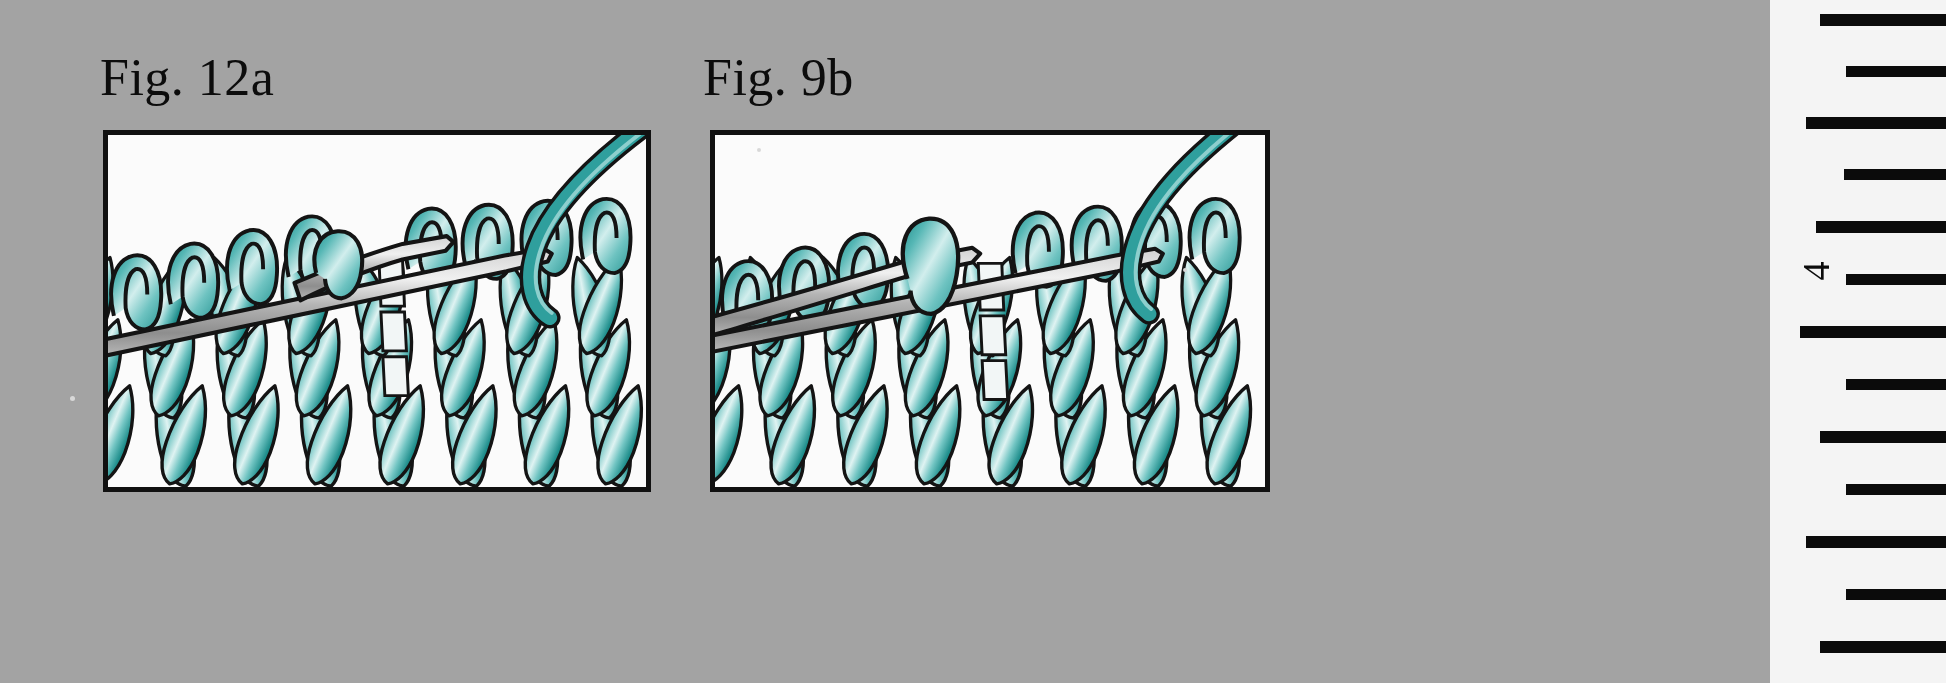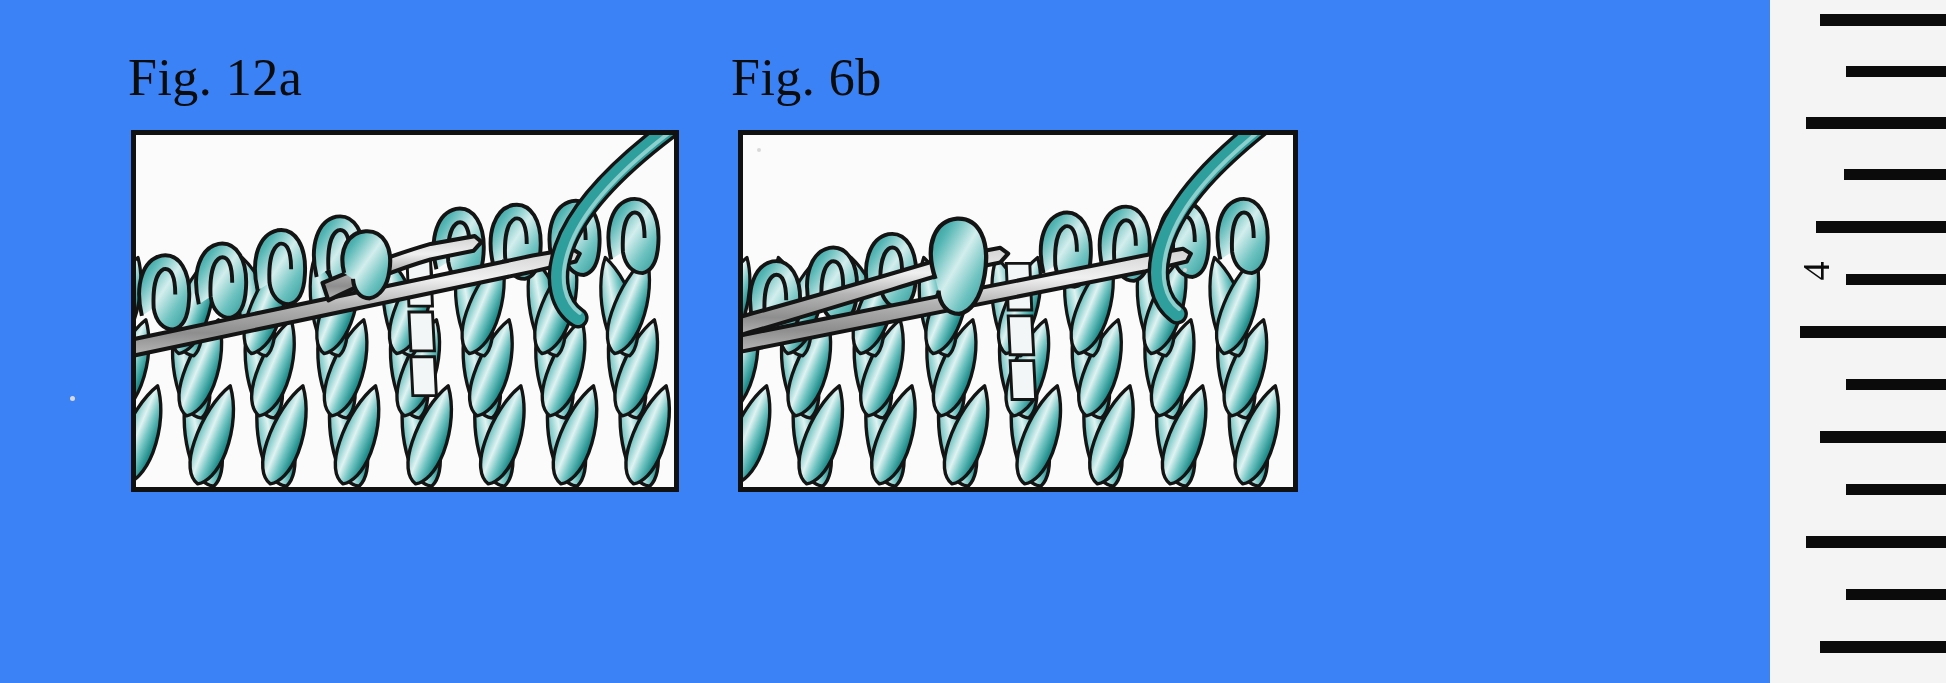--- a/index.html
+++ b/index.html
@@ -3,21 +3,21 @@
 <meta charset="utf-8">
 <style>
   html,body{margin:0;padding:0;}
   body{
     width:1946px;height:683px;
     background:#f4f4f4;
     font-family:"Liberation Serif", serif;
     overflow:hidden;
     position:relative;
   }
-  #page{position:absolute;inset:0;background:#3b82f6;padding-left:28px;}
+  #page{position:absolute;inset:0;background:#a3a3a3;}
 
   
   .figure{position:absolute;}
   .fig-label{
     position:absolute;
     font-family:"Liberation Serif", serif;
     font-size:52px;
     font-weight:400;
     color:#0c0c0c;
     letter-spacing:0.5px;
@@ -228,21 +228,21 @@
 
         <g>
           <path d="M212,142 C 206,118 216,100 234,99 C 252,98 262,116 258,140
                    C 256,156 248,166 238,168 C 228,168 222,160 221,148" fill="url(#loopA)" stroke="#141414" stroke-width="4.2" stroke-linejoin="round"></path>
         </g>
       </svg>
     </div>
   </div>
 
   <div class="figure">
-    <div class="fig-label" id="lbl-b" style="left: 703px; top: 48px;">Fig. 6b</div>
+    <div class="fig-label" id="lbl-b" style="left: 703px; top: 48px;">Fig. 9b</div>
 
     <div class="panel" id="panel-b" style="left: 710px; top: 130px; width: 560px; height: 362px;">
       <svg viewBox="0 0 560 362" preserveAspectRatio="none">
         <defs>
           <linearGradient id="ndlB" x1="0" y1="0" x2="0" y2="1">
             <stop offset="0%" stop-color="#d2d2d2"></stop>
             <stop offset="28%" stop-color="#f0f0f0"></stop>
             <stop offset="52%" stop-color="#b4b4b4"></stop>
             <stop offset="78%" stop-color="#8e8e8e"></stop>
             <stop offset="100%" stop-color="#b9b9b9"></stop>

